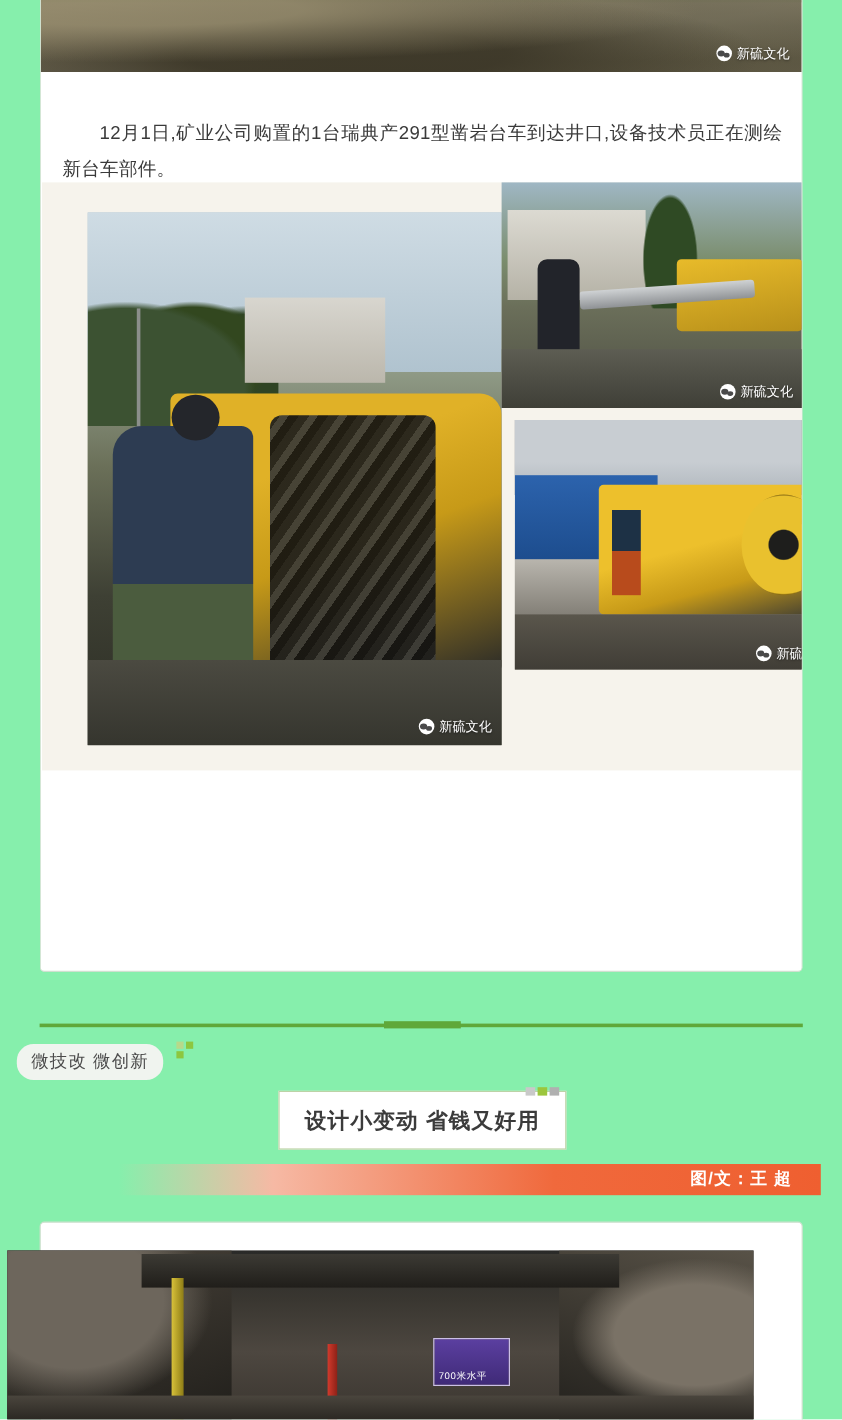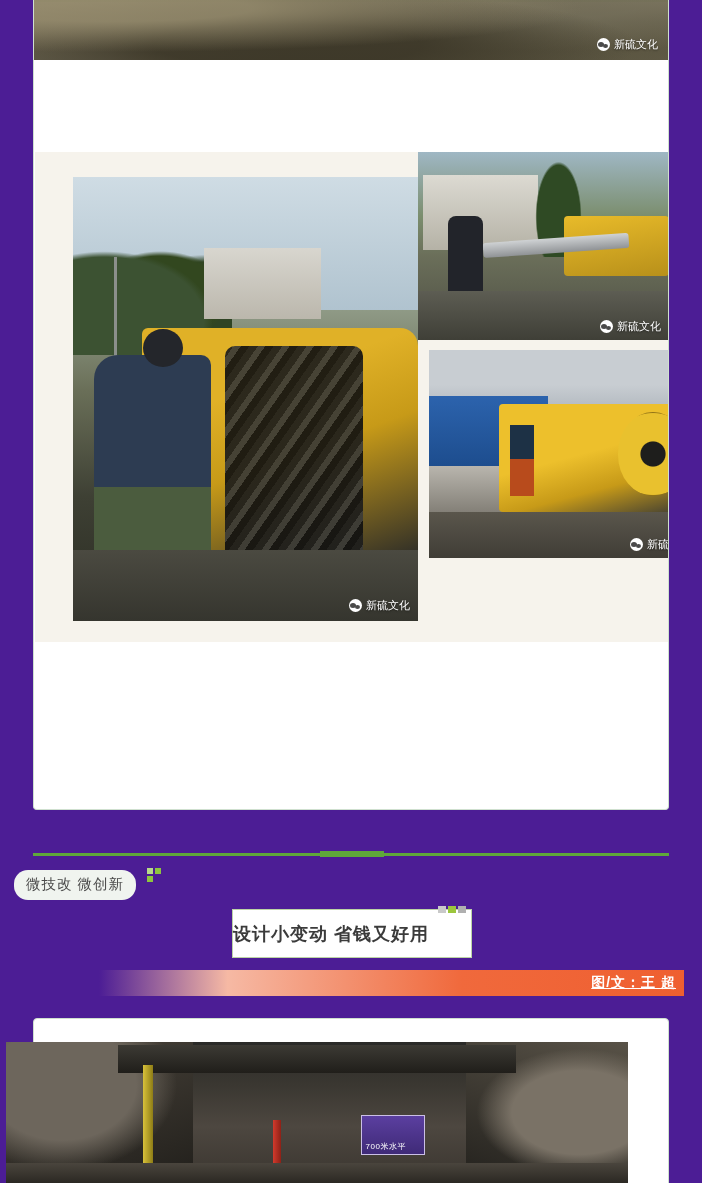--- a/index.html
+++ b/index.html
@@ -11,21 +11,21 @@
     width: 702px;
     height: 1183px;
     font-family: "Liberation Sans", sans-serif;
     overflow: hidden;
     position: relative;
   }
   .page {
     position: relative;
     width: 702px;
     height: 1183px;
-    background: #4c1d95;
+    background: #86efac;
   }
 
   
   .card {
     position: absolute;
     left: 33px;
     width: 636px;
     border: 1px solid #cfe0cf;
     border-radius: 4px;
     background: #ffffff;
@@ -318,21 +318,21 @@
   #headline-box {
     position: absolute;
     left: 232px;
     top: 909px;
     width: 238px;
     height: 47px;
     border: 1px solid #bcd3a6;
     background: #ffffff;
     display: flex;
     align-items: center;
-    justify-content: flex-start;
+    justify-content: center;
   }
   #headline-box .title {
     font-size: 18px;
     color: #3b3b3b;
     letter-spacing: 1px;
     font-weight: 700;
   }
   #headline-dots {
     position: absolute;
     left: 438px;
@@ -352,27 +352,26 @@
   #byline-bar {
     position: absolute;
     left: 99px;
     top: 970px;
     width: 585px;
     height: 26px;
     background: linear-gradient(90deg, rgba(255,255,255,0) 0%, #f6b9a4 22%, #f0693c 62%, #ef5f30 100%);
   }
   #byline-bar .byline {
     position: absolute;
-    right: 8px;
+    right: 24px;
     top: 4px;
     color: #ffffff;
     font-size: 14px;
     font-weight: 700;
     letter-spacing: 1px;
-    text-decoration: underline;
   }
 
   
   #card-two {
     top: 1018px;
     height: 200px;
   }
   #photo-tunnel {
     position: absolute;
     left: 6px;
@@ -432,20 +431,21 @@
 
     <div class="photo-block top-photo">
       <div class="greenstrip"></div>
       <div class="dirt"></div>
       <div class="watermark" style="right:10px; bottom:8px;">
         <span class="wm-logo"></span>
         <span>新硫文化</span>
       </div>
     </div>
 
+    <p class="para" id="caption-one"><span class="indent"></span><span>12月1日,矿业公司购置的1台瑞典产291型凿岩台车到达井口,设备技术员正在测绘新台车部件。</span></p>
 
     <div id="collage">
 
       <div class="ph" id="photo-main">
         <div class="sky"></div>
         <div class="trees"></div>
         <div class="bldg"></div>
         <div class="pole"></div>
         <div class="machine"></div>
         <div class="hoses"></div>

